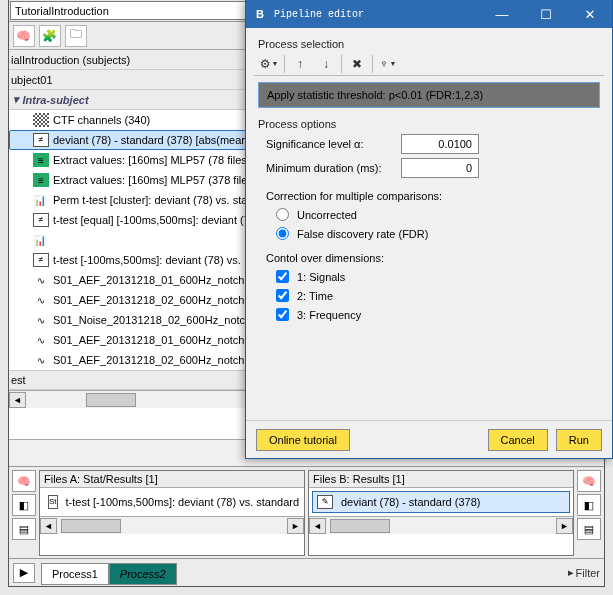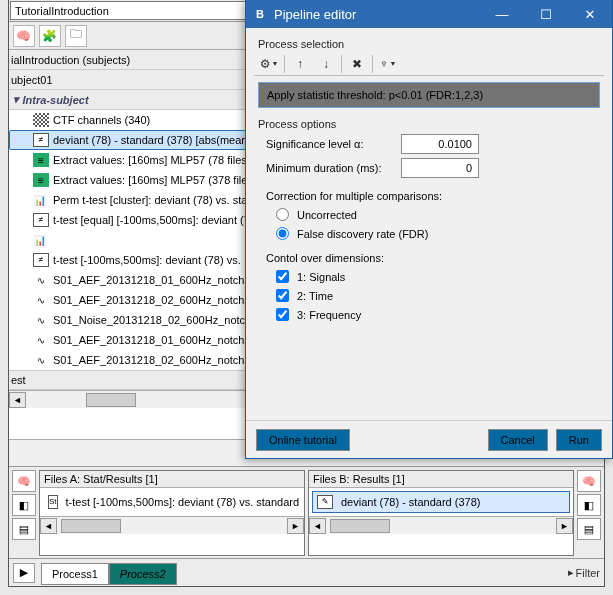--- a/index.html
+++ b/index.html
@@ -40,41 +40,41 @@
   .file-item.sel { background:#d6e9ff; border:1px solid #2a6fb5; }
   .process-tabs { position:absolute; left:0; right:0; bottom:0; height:28px; background:#ececec; border-top:1px solid #999; display:flex; align-items:center; padding:2px 4px; gap:0; }
   .ptab { padding:4px 10px; border:1px solid #888; background:#fff; font-size:11px; position:relative; top:1px;}
   .ptab.inactive { background:#0f766e;font-style:italic; }
   .filter-link { margin-left:auto; font-size:11px; color:#333; display:flex; align-items:center; gap:2px; }
 
   
   .dialog { position:absolute; left:245px; top:0; width:368px; height:459px; background:#f0f0f0; box-shadow:-2px 2px 8px rgba(0,0,0,0.35); border:1px solid #1a5a9e; border-top:none; }
   .titlebar { height:28px; background:#2d6bb2; color:#fff; display:flex; align-items:center; padding:0 0 0 6px; }
   .titlebar .logo { width:16px; height:16px; margin-right:6px; display:inline-flex; align-items:center; justify-content:center; font-weight:bold; }
-  .titlebar .title { flex:1; font-size:13px; }
+  .titlebar .title { flex:1; font-size:10px;font-family:Liberation Mono, monospace; }
   .titlebar-btn { width:44px; height:28px; display:flex; align-items:center; justify-content:center; color:#fff; font-family:Arial; font-size:13px; }
 
   .dlg-body { padding:6px 8px 8px 8px; }
   .section-label { font-size:11px; color:#222; margin:4px 0 2px 4px; }
   .proc-toolbar { height:24px; border-bottom:1px solid #bbb; display:flex; align-items:center; gap:4px; padding:0 4px; }
   .ptbtn { width:22px;height:20px;border:1px solid transparent; display:flex;align-items:center;justify-content:center; font-size:12px; color:#333; }
   .ptbtn .sub { font-size:7px; margin-left:1px; }
   .ptbtn.sep { width:1px; border:none; background:#bbb; height:18px; padding:0; }
   .process-entry { margin:6px 4px 10px 4px; padding:6px 8px; background:#737373; border:1px solid #6fa4dc; }
 
   .opt-row { display:flex; align-items:center; margin:4px 0 4px 12px; }
   .opt-row label:first-child { width:135px; }
   .opt-input { width:78px; height:20px; border:1px solid #888; text-align:right; padding:0 6px; font-family:inherit; font-size:11px; background:#fff; }
 
   .group-title { margin:12px 0 4px 12px; }
   .radio-row, .check-row { display:flex; align-items:center; gap:8px; margin:6px 0 6px 22px; }
   input[type=radio],input[type=checkbox]{ width:13px;height:13px; margin:0; }
 
   .dlg-buttons { position:absolute; left:0; right:0; bottom:0; height:38px; background:#f0f0f0; border-top:1px solid #ccc; display:flex; align-items:center; padding:0 10px; gap:8px; }
-  .btn { height:22px; padding:0 12px; border:1px solid #888; background:#0369a1; font-family:inherit; font-size:11px; }
+  .btn { height:22px; padding:0 12px; border:1px solid #888; background:#fde047; font-family:inherit; font-size:11px; }
   .spacer { flex:1; }
 
 </style>
 </head>
 <body>
 
 <div class="main-panel">
 
   <div class="protocol-row">
     <div class="protocol-select">

